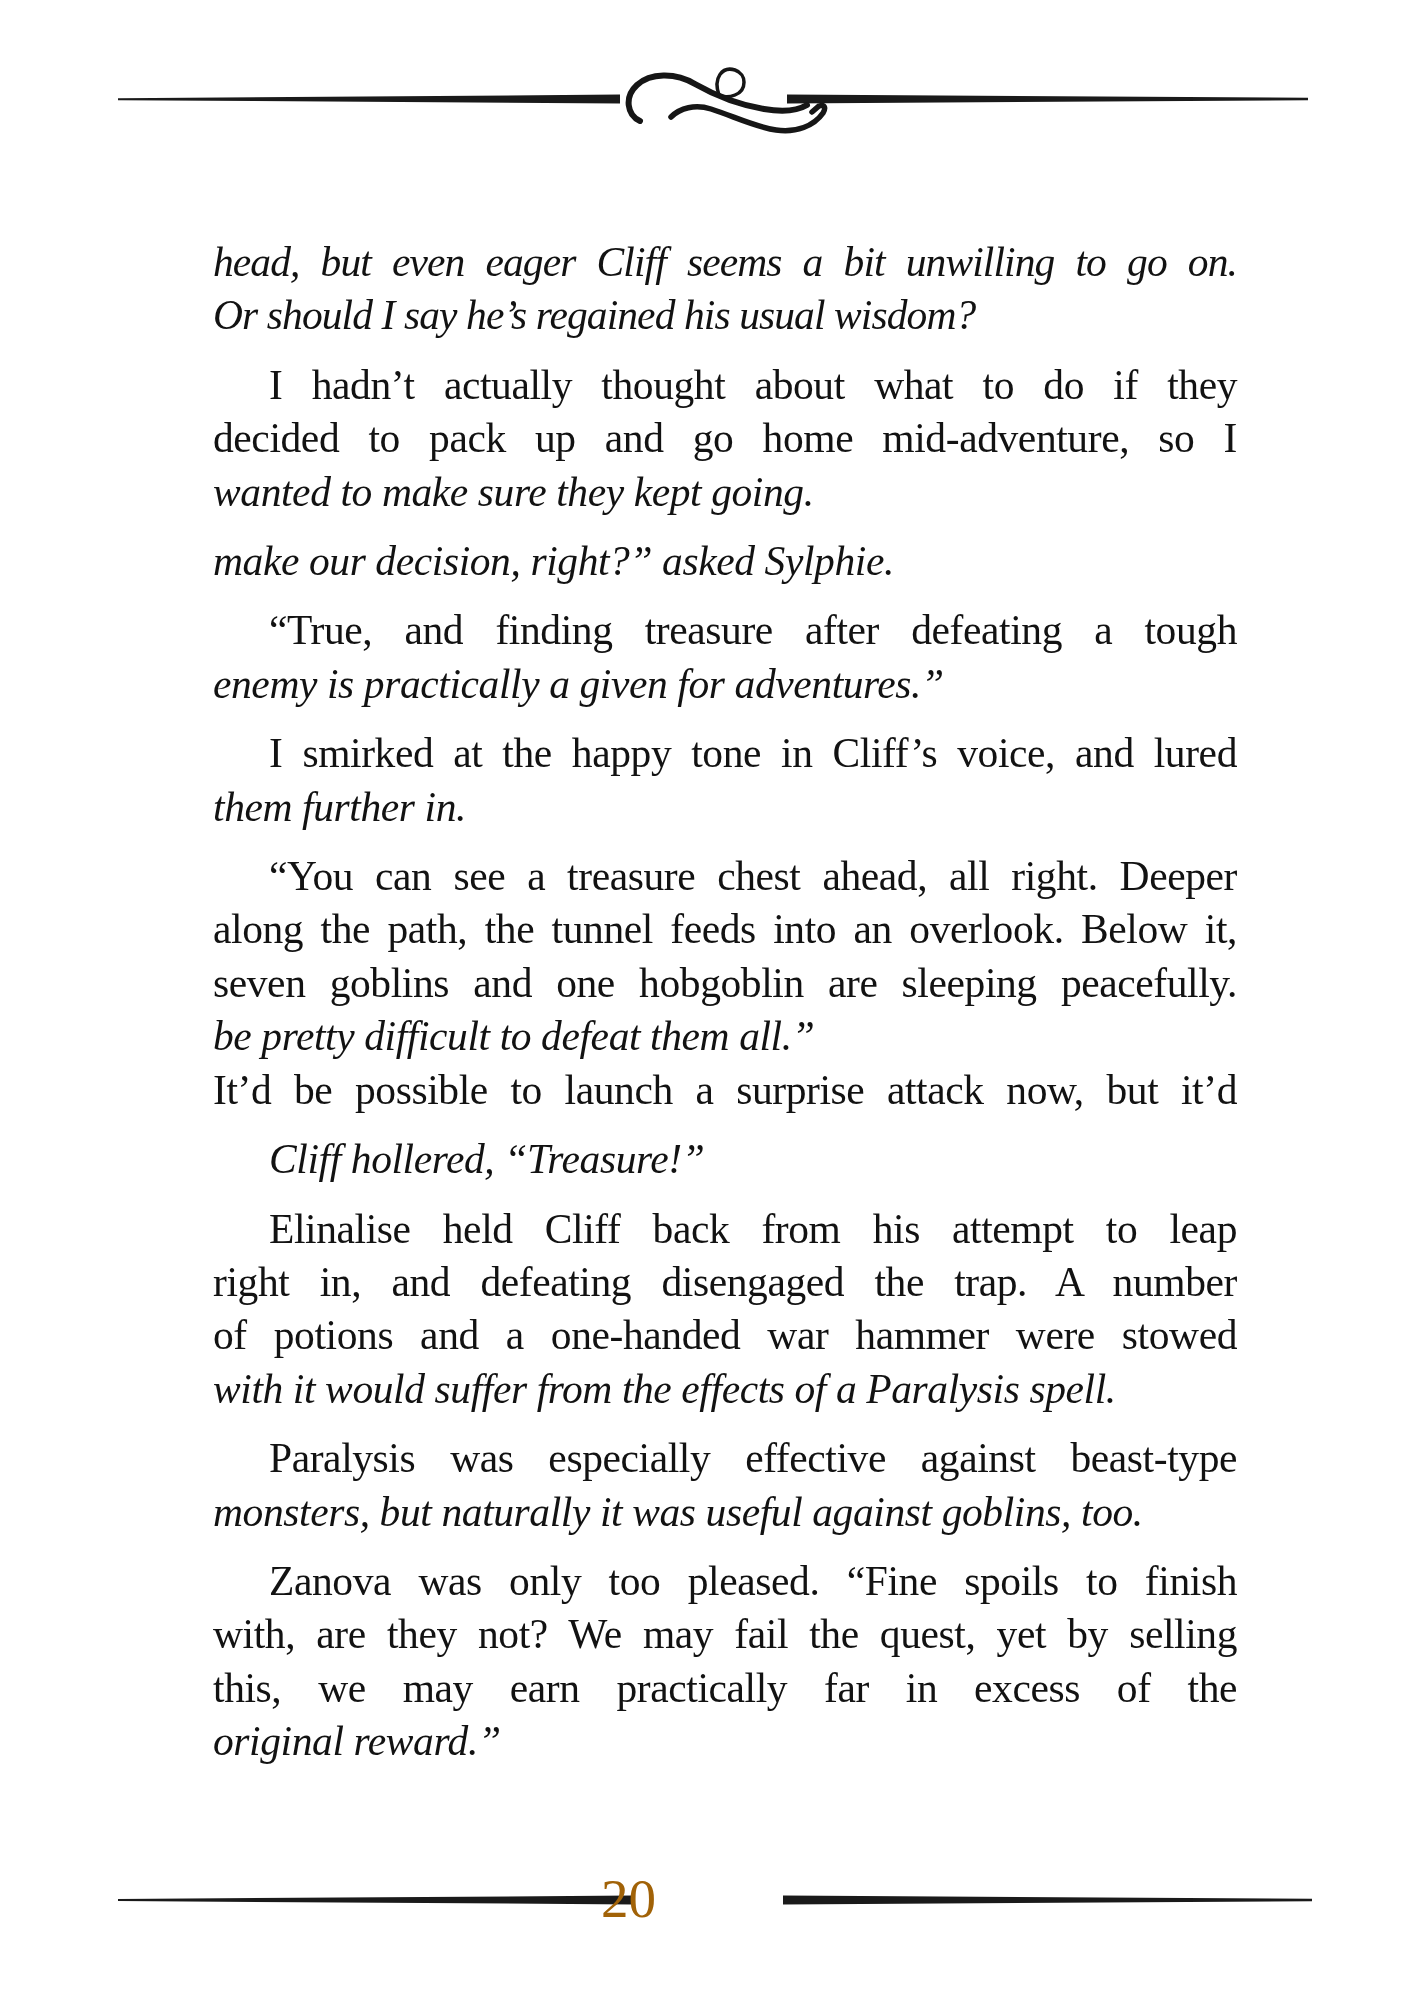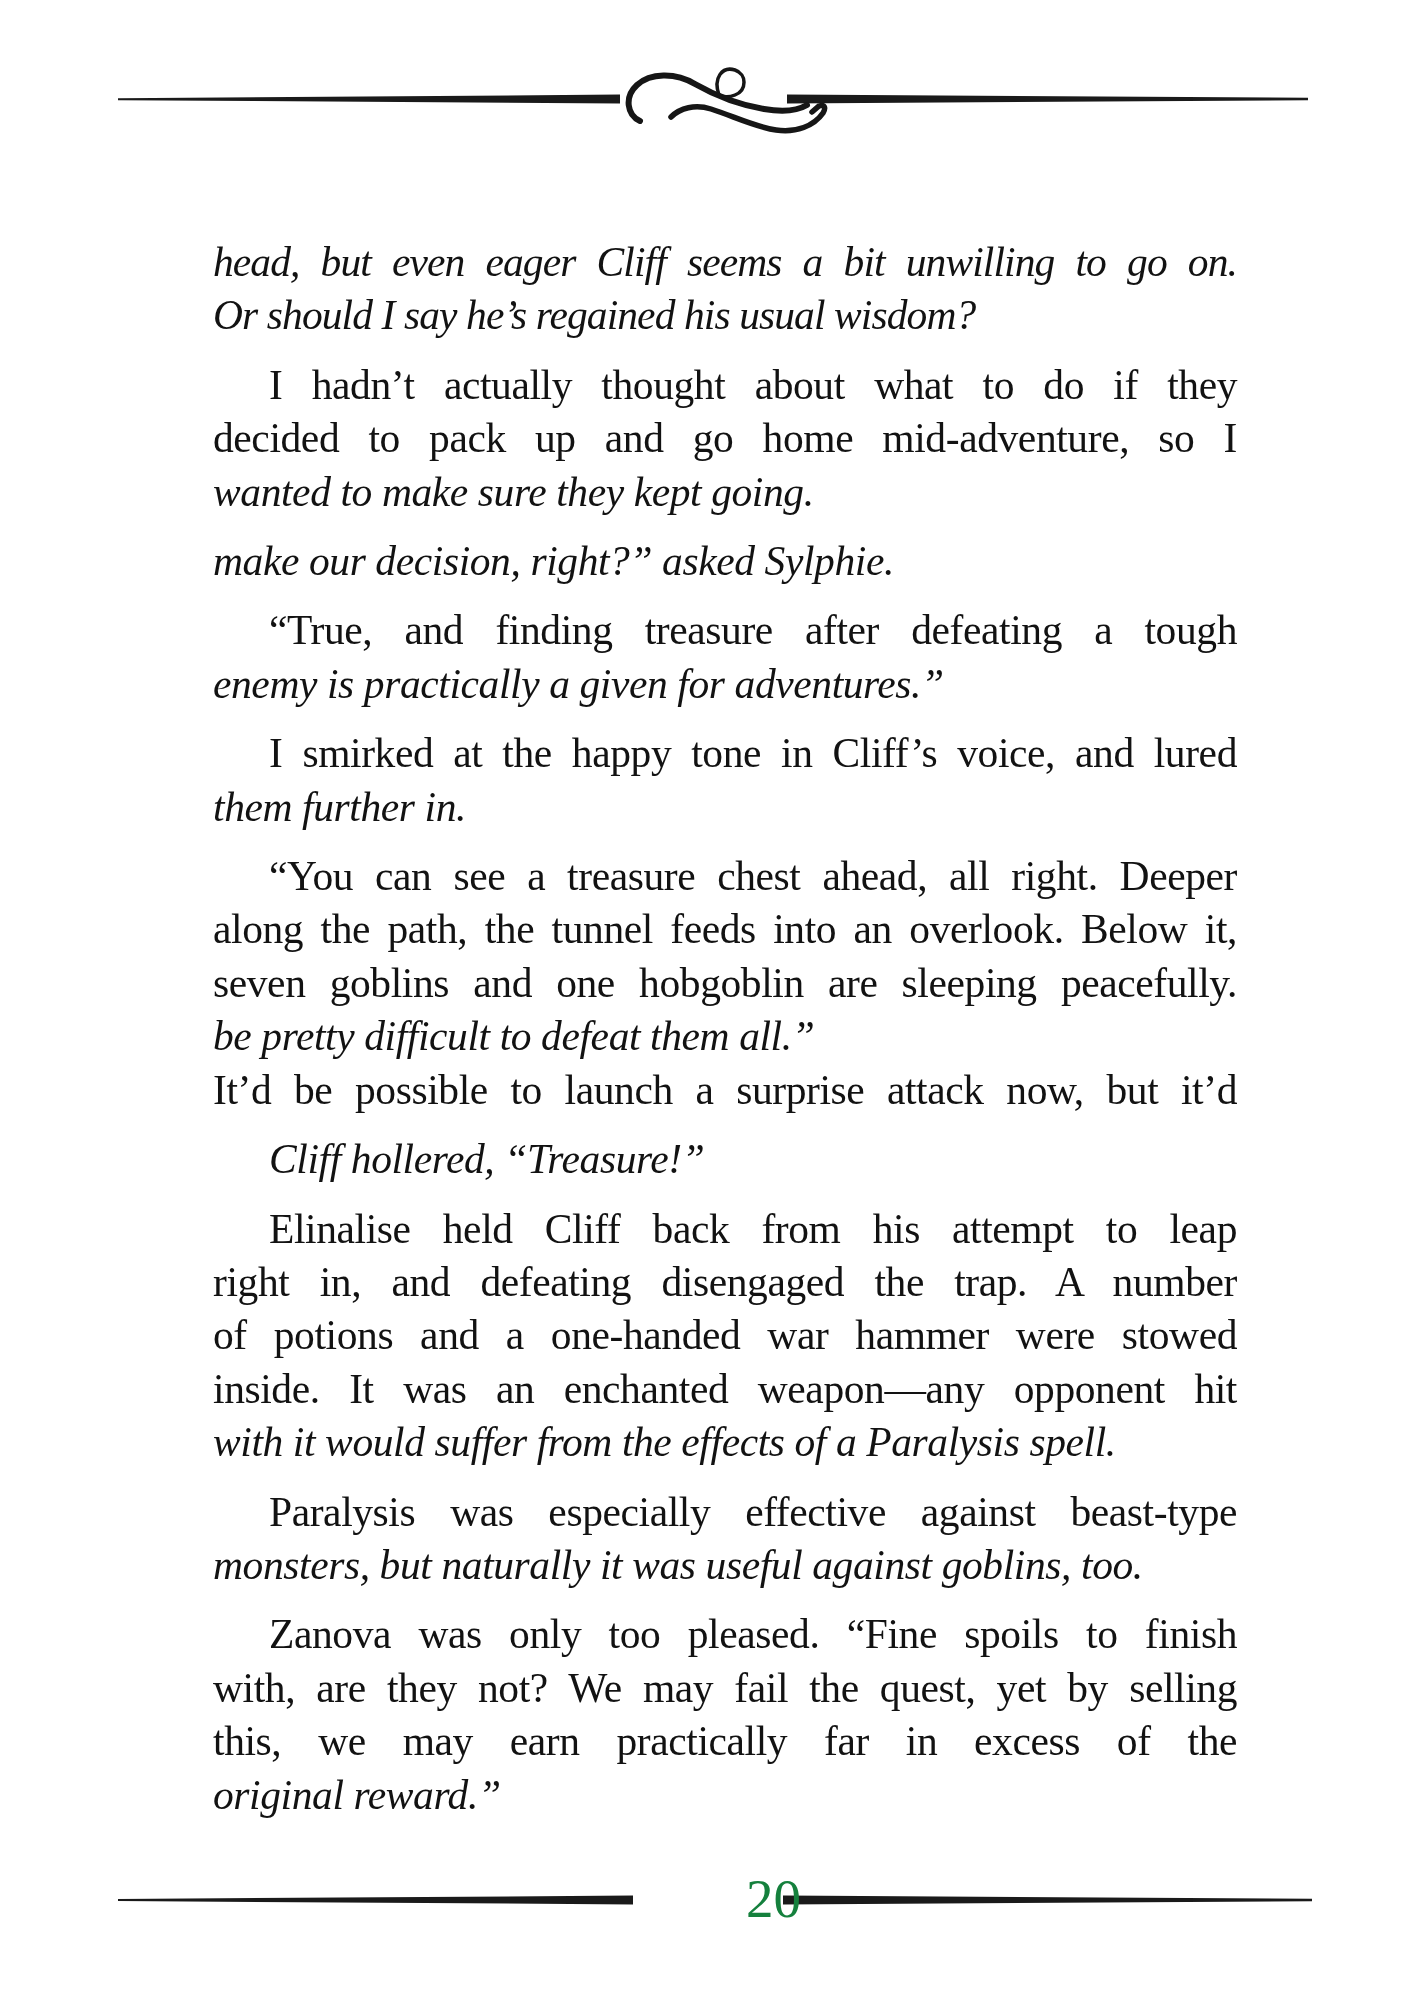--- a/index.html
+++ b/index.html
@@ -38,23 +38,23 @@
   .line.last { text-align-last: left; font-style: italic; }
   .line.indent { text-indent: 56px; }
   .para-italic .line { font-style: italic; letter-spacing: -0.9px; }
   .page-number {
     position: absolute;
     top: 1869px;
     left: 601px;
     width: 200px;
     height: 60px;
     line-height: 60px;
-    text-align: right;
+    text-align: left;
     font-size: 55px;
-    color: #15803d;
+    color: #a16207;
   }
   .orn { fill: none; stroke: #161616; stroke-linecap: round; }
   .rule { fill: #1a1a1a; }
 </style>
 </head>
 <body>
 
 <div class="page">
 
   <svg class="divider-svg divider-top" viewBox="0 0 1403 200" aria-hidden="true">
@@ -98,21 +98,20 @@
         <div class="line last">be pretty difficult to defeat them all.”</div>
         <div class="line">It’d be possible to launch a surprise attack now, but it’d</div>
       </div>
       <div class="para">
         <div class="line last indent">Cliff hollered, “Treasure!”</div>
       </div>
       <div class="para">
         <div class="line indent">Elinalise held Cliff back from his attempt to leap</div>
         <div class="line">right in, and defeating disengaged the trap. A number</div>
         <div class="line">of potions and a one-handed war hammer were stowed</div>
-        <div class="line">inside. It was an enchanted weapon—any opponent hit</div>
         <div class="line last">with it would suffer from the effects of a Paralysis spell.</div>
       </div>
       <div class="para">
         <div class="line indent">Paralysis was especially effective against beast-type</div>
         <div class="line last">monsters, but naturally it was useful against goblins, too.</div>
       </div>
       <div class="para">
         <div class="line indent">Zanova was only too pleased. “Fine spoils to finish</div>
         <div class="line">with, are they not? We may fail the quest, yet by selling</div>
         <div class="line">this, we may earn practically far in excess of the</div>

